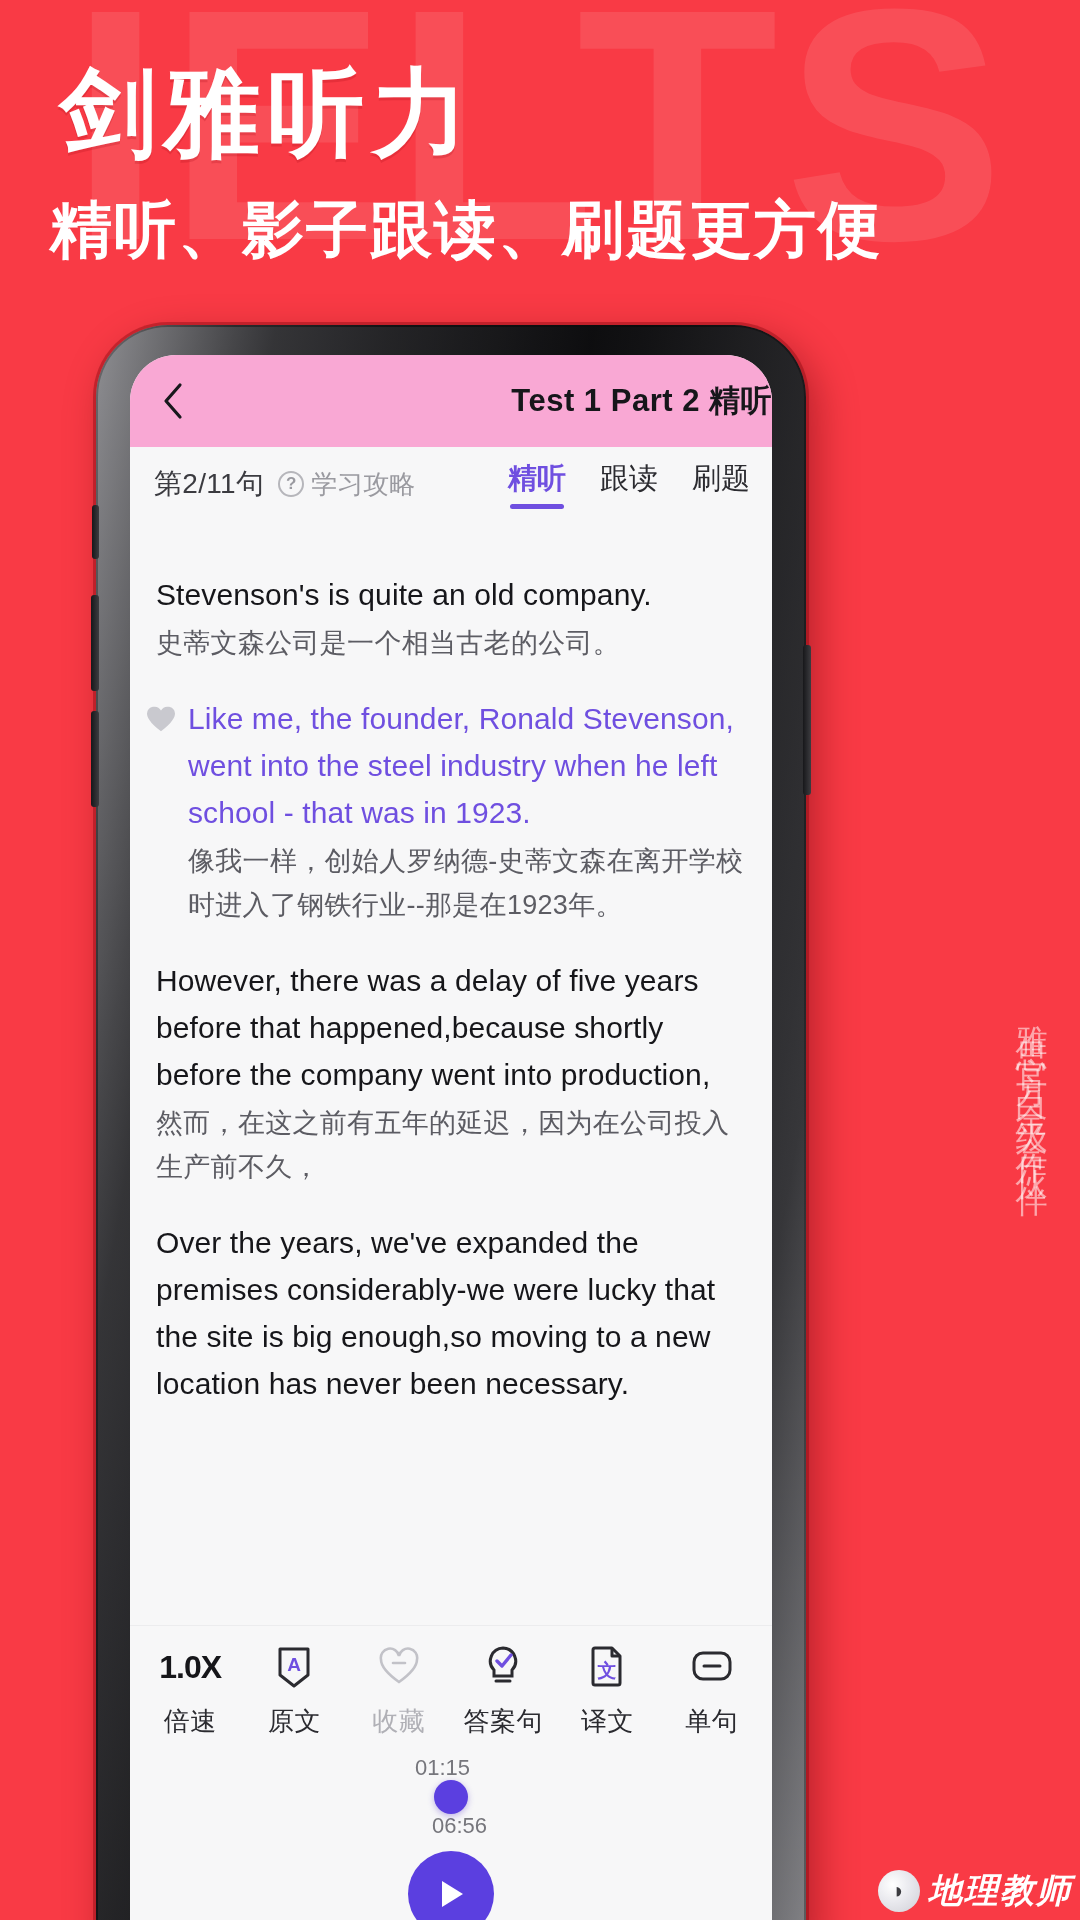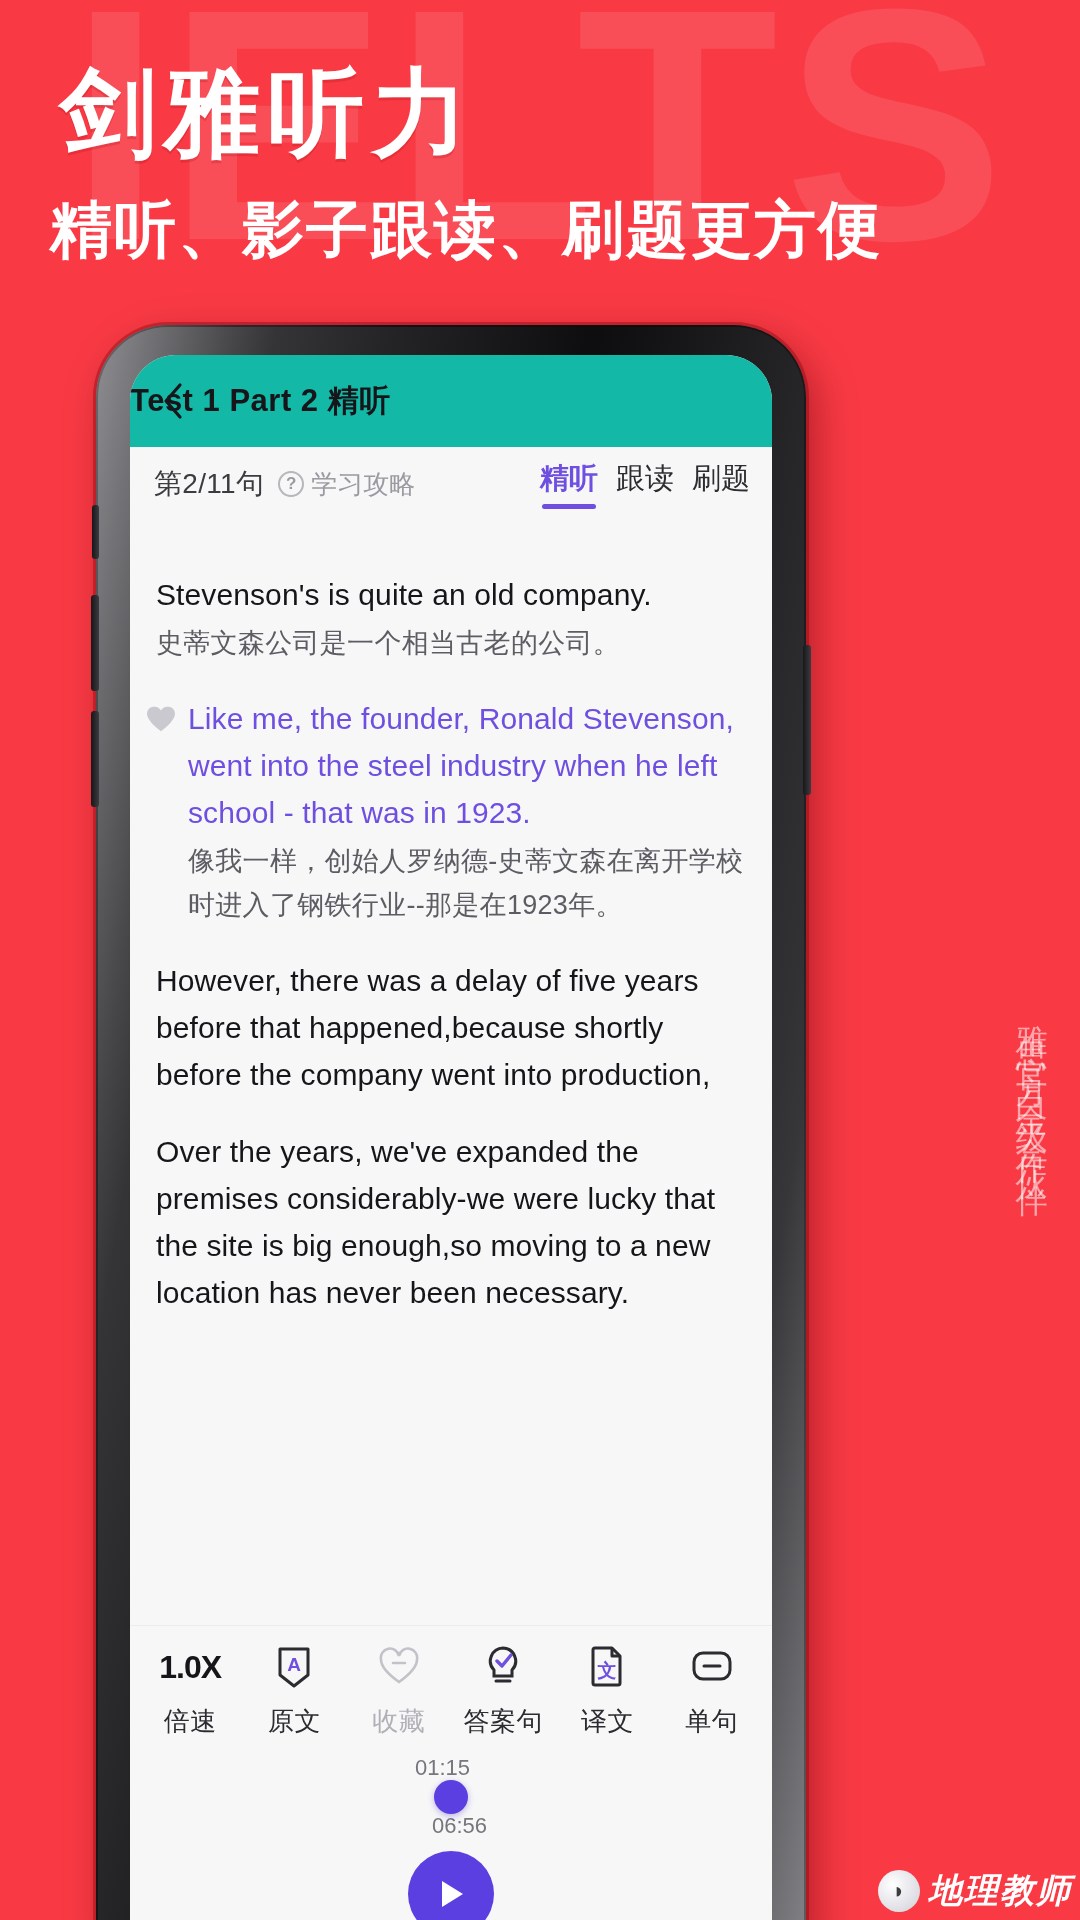--- a/index.html
+++ b/index.html
@@ -63,22 +63,22 @@
   
   .side-btn{ position:absolute; background:linear-gradient(90deg,#17171a,#3c3c40); border-radius:3px; z-index:3;}
   #btn-mute{ left:-4px; top:180px; width:7px; height:54px;}
   #btn-volup{ left:-5px; top:270px; width:8px; height:96px;}
   #btn-voldown{ left:-5px; top:386px; width:8px; height:96px;}
   #btn-power{ right:-5px; top:320px; width:8px; height:150px;}
 
   
   #app-header{
     position:relative; height:92px; width:100%;
-    display:flex; align-items:center; justify-content:flex-start;
-    background:#14b8a6;
+    display:flex; align-items:center; justify-content:flex-end;
+    background:#f9a8d4;
   }
   #back-btn{
     position:absolute; left:22px; top:50%; transform:translateY(-50%);
     width:44px; height:44px; display:flex; align-items:center; justify-content:center;
     cursor:pointer;
   }
   #app-title{
     font-size:31px; font-weight:bold; color:#16161a; letter-spacing:.5px;
   }
 
@@ -93,21 +93,21 @@
   }
   #guide-btn{
     display:flex; align-items:center; gap:7px; margin-left:14px; cursor:pointer;
   }
   #guide-icon{
     width:26px; height:26px; border-radius:50%;
     border:2px solid #b6b6bb; color:#9a9aa0;
     font-size:17px; line-height:22px; text-align:center; font-weight:bold;
   }
   #guide-label{ font-size:26px; color:#9a9aa0; white-space:nowrap; }
-  #tabs{ margin-left:auto; display:flex; align-items:center; gap:18px; }
+  #tabs{ margin-left:auto; display:flex; align-items:center; gap:34px; }
   .tab{
     position:relative; font-size:29px; color:#2b2b30; padding-bottom:10px; cursor:pointer;
     white-space:nowrap;
   }
   .tab.active{ color:#6F4FE0; font-weight:bold; }
   .tab.active::after{
     content:""; position:absolute; left:2px; right:2px; bottom:0;
     height:5px; border-radius:3px; background:#6F4FE0;
   }
 
@@ -245,20 +245,21 @@
       <div class="para highlight">
         <svg class="heart-mark" viewBox="0 0 32 30">
           <path d="M16 28 C4 19 1 13 1 9 A8 8 0 0 1 16 6 A8 8 0 0 1 31 9 C31 13 28 19 16 28 Z" fill="#C9C9CF"></path>
         </svg>
         <div class="en">Like me, the founder, Ronald Stevenson, went into the steel industry when he left school - that was in 1923.</div>
         <div class="zh">像我一样，创始人罗纳德-史蒂文森在离开学校时进入了钢铁行业--那是在1923年。</div>
       </div>
 
       <div class="para">
         <div class="en">However, there was a delay of five years before that happened,because shortly before the company went into production,</div>
+        <div class="zh">然而，在这之前有五年的延迟，因为在公司投入生产前不久，</div>
       </div>
 
       <div class="para">
         <div class="en">Over the years, we've expanded the premises considerably-we were lucky that the site is big enough,so moving to a new location has never been necessary.</div>
       </div>
 
     </div>
 
     <div id="toolbar">
       <div id="tool-row">

